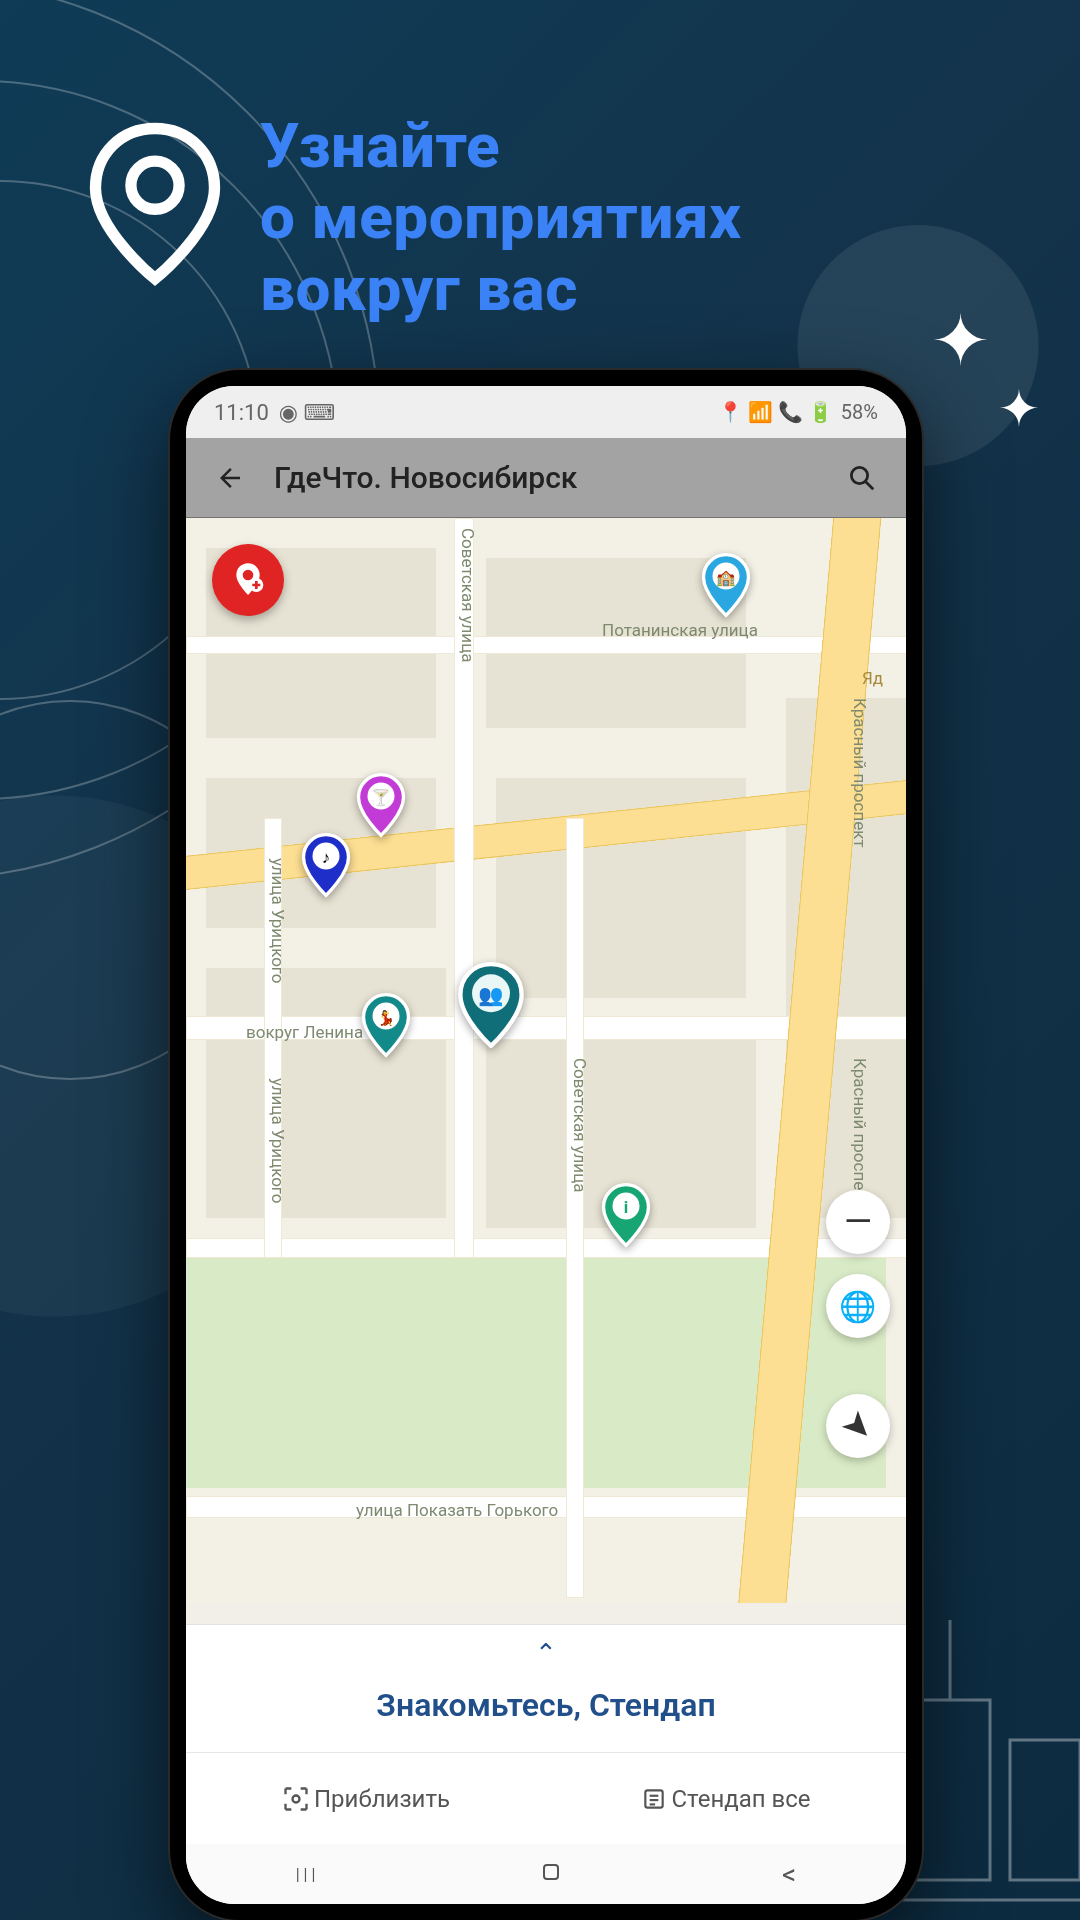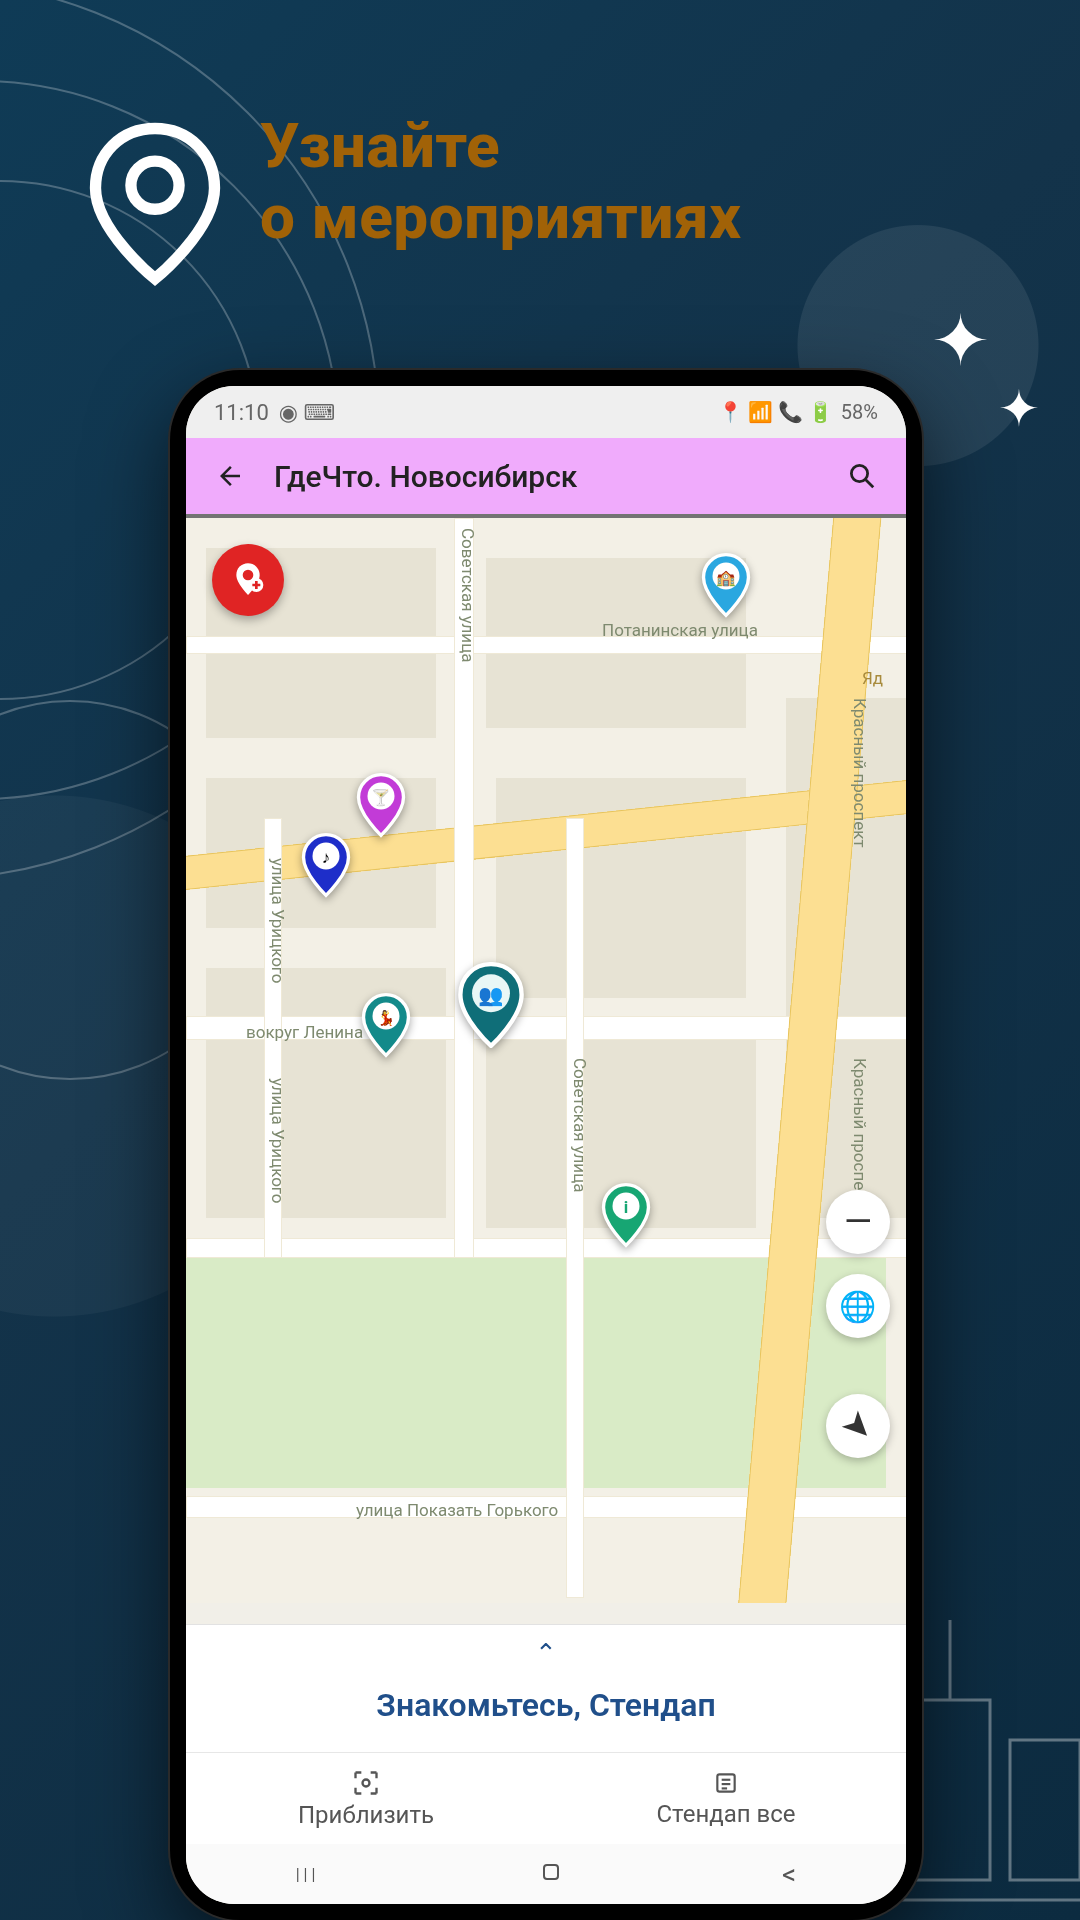--- a/index.html
+++ b/index.html
@@ -20,21 +20,21 @@
   .d4 { width:380px; height:380px; left:-120px; top:700px; }
   .city-deco { position:absolute; right:-40px; bottom:-40px; width:520px; height:520px; opacity:0.35; }
   .city-deco line, .city-deco rect, .city-deco circle { stroke:#fff; stroke-width:3; fill:none; }
 
   .sparkle { position:absolute; color:#fff; font-size:70px; }
   .sp1 { right:90px; top:300px; }
   .sp2 { right:40px; top:380px; font-size:50px; }
 
   .promo-pin { position:absolute; left:80px; top:120px; }
   .promo-headline {
-    position:absolute; left:260px; top:110px; color:#a16207;
+    position:absolute; left:260px; top:110px; color:#3b82f6;
     font-size:62px; font-weight:800; line-height:1.15; letter-spacing:0.5px;
   }
 
   
   .phone {
     position:absolute; left:170px; top:370px;
     width:752px; height:1550px;
     background:#000; border-radius:70px;
     box-shadow: 0 0 0 2px #2a2a2a, 0 30px 80px rgba(0,0,0,0.6);
     padding:16px;
@@ -48,21 +48,21 @@
   .status-bar {
     height:52px; background:#efefef; color:#666;
     display:flex; align-items:center; justify-content:space-between;
     padding:0 28px; font-size:22px;
   }
   .status-left { display:flex; gap:10px; align-items:center; }
   .status-right { display:flex; gap:8px; align-items:center; font-size:20px; }
 
   
   .app-header {
-    height:80px; background:#f0abfc; border-bottom:4px solid #737373;
+    height:80px; background:#a3a3a3; border-bottom:1px solid #737373;
     display:flex; align-items:center; padding:0 20px; gap:20px;
   }
   .app-title { flex:1; color:#222; font-size:30px; font-weight:500; }
   .icon-btn { width:48px; height:48px; display:flex; align-items:center; justify-content:center; cursor:pointer; }
 
   
   .map {
     position:relative; width:100%; height:1085px;
     background:#f3f0e6;
     overflow:hidden;
@@ -101,21 +101,21 @@
   }
   .card-handle { color:#204f8a; font-size:26px; line-height:8px; }
   .card-title { color:#204f8a; font-size:32px; font-weight:600; margin-top:29px; }
 
   
   .bottom-bar {
     position:absolute; left:0; right:0; bottom:60px; height:92px;
     background:#fff; border-top:1px solid #e7e7e7;
     display:flex;
   }
-  .bb-item { flex:1; display:flex; flex-direction:column; align-items:center; justify-content:center; gap:4px; color:#555; cursor:pointer; }
+  .bb-item { flex:1; display:flex; flex-direction:row; align-items:center; justify-content:center; gap:4px; color:#555; cursor:pointer; }
   .bb-item .lab { font-size:24px; }
 
   
   .android-nav {
     position:absolute; left:0; right:0; bottom:0; height:60px;
     background:#fafafa; display:flex; align-items:center; justify-content:space-around;
     color:#555;
   }
 </style>
 </head>
@@ -143,20 +143,21 @@
 <span class="sparkle sp1">✦</span>
 <span class="sparkle sp2">✦</span>
 
 <svg class="promo-pin" width="150" height="170" viewBox="0 0 100 120">
   <path d="M50 6 C26 6 8 24 8 48 c0 30 42 64 42 64 s42-34 42-64 C92 24 74 6 50 6 Z" fill="none" stroke="#fff" stroke-width="8"></path>
   <circle cx="50" cy="46" r="17" fill="none" stroke="#fff" stroke-width="8"></circle>
 </svg>
 <div class="promo-headline">
   <span>Узнайте</span><br>
   <span>о мероприятиях</span><br>
+  <span>вокруг вас</span>
 </div>
 
 <div class="phone">
   <div class="screen">
 
     <div class="status-bar">
       <div class="status-left">
         <span>11:10</span>
         <span>◉ ⌨</span>
       </div>

